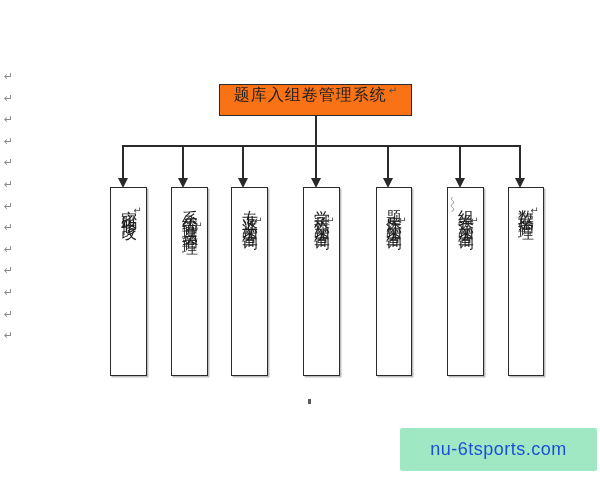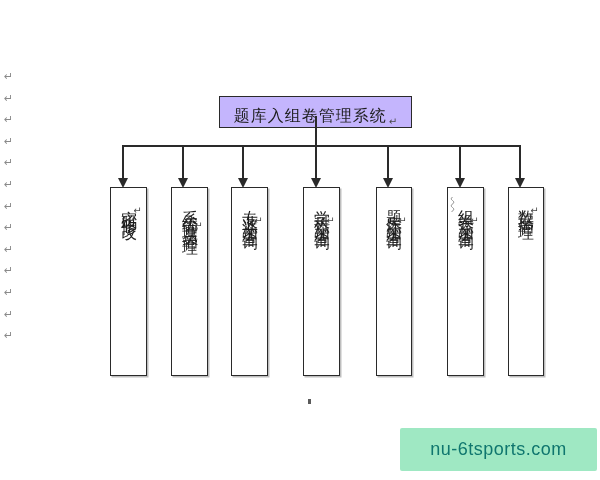--- a/index.html
+++ b/index.html
@@ -5,23 +5,23 @@
   html,body{margin:0;padding:0;background:#fff;}
   body{width:600px;height:480px;position:relative;overflow:hidden;
        font-family:"Liberation Sans","DejaVu Sans",sans-serif;color:#1d1d1d;}
 
   
   .marks{position:absolute;left:4px;top:66px;display:flex;flex-direction:column;
          color:#8a8a8a;font-size:11px;line-height:21.6px;}
   .marks span{height:21.6px;display:block;}
 
   
-  .rootbox{position:absolute;left:219px;top:96px;width:193px;height:32px;
-           border:1.5px solid #2a2a2a;background:#c4b5fd;box-sizing:border-box;
-           display:flex;align-items:flex-end;justify-content:center;
+  .rootbox{position:absolute;left:219px;top:84px;width:193px;height:32px;
+           border:1.5px solid #2a2a2a;background:#f97316;box-sizing:border-box;
+           display:flex;align-items:flex-start;justify-content:center;
            font-size:16px;letter-spacing:1px;}
   .rootbox .ret{font-size:10px;color:#4a4a4a;margin-left:2px;letter-spacing:0;}
 
   
   .line{position:absolute;background:#2a2a2a;}
   .arrowhead{position:absolute;width:0;height:0;
              border-left:5px solid transparent;border-right:5px solid transparent;
              border-top:10px solid #2a2a2a;}
 
   
@@ -35,21 +35,21 @@
              display:inline-block;transform:translate(8px,-12px);}
   .squiggle{text-decoration:underline wavy #8f8f8f;
             text-decoration-thickness:1px;text-underline-offset:3px;
             text-decoration-skip-ink:none;}
 
   
   .stray{position:absolute;left:308px;top:399px;width:3px;height:5px;background:#5a5a5a;}
 
   
   .watermark{position:absolute;left:400px;top:428px;width:197px;height:43px;
-             background:#9fe8c3;color:#0f766e;border-radius:2px;
+             background:#9fe8c3;color:#1d4ed8;border-radius:2px;
              display:flex;align-items:center;justify-content:center;
              font-size:18px;letter-spacing:.5px;}
 </style>
 </head>
 <body>
 
 <div class="marks">
   <span>↵</span>
   <span>↵</span>
   <span>↵</span>

